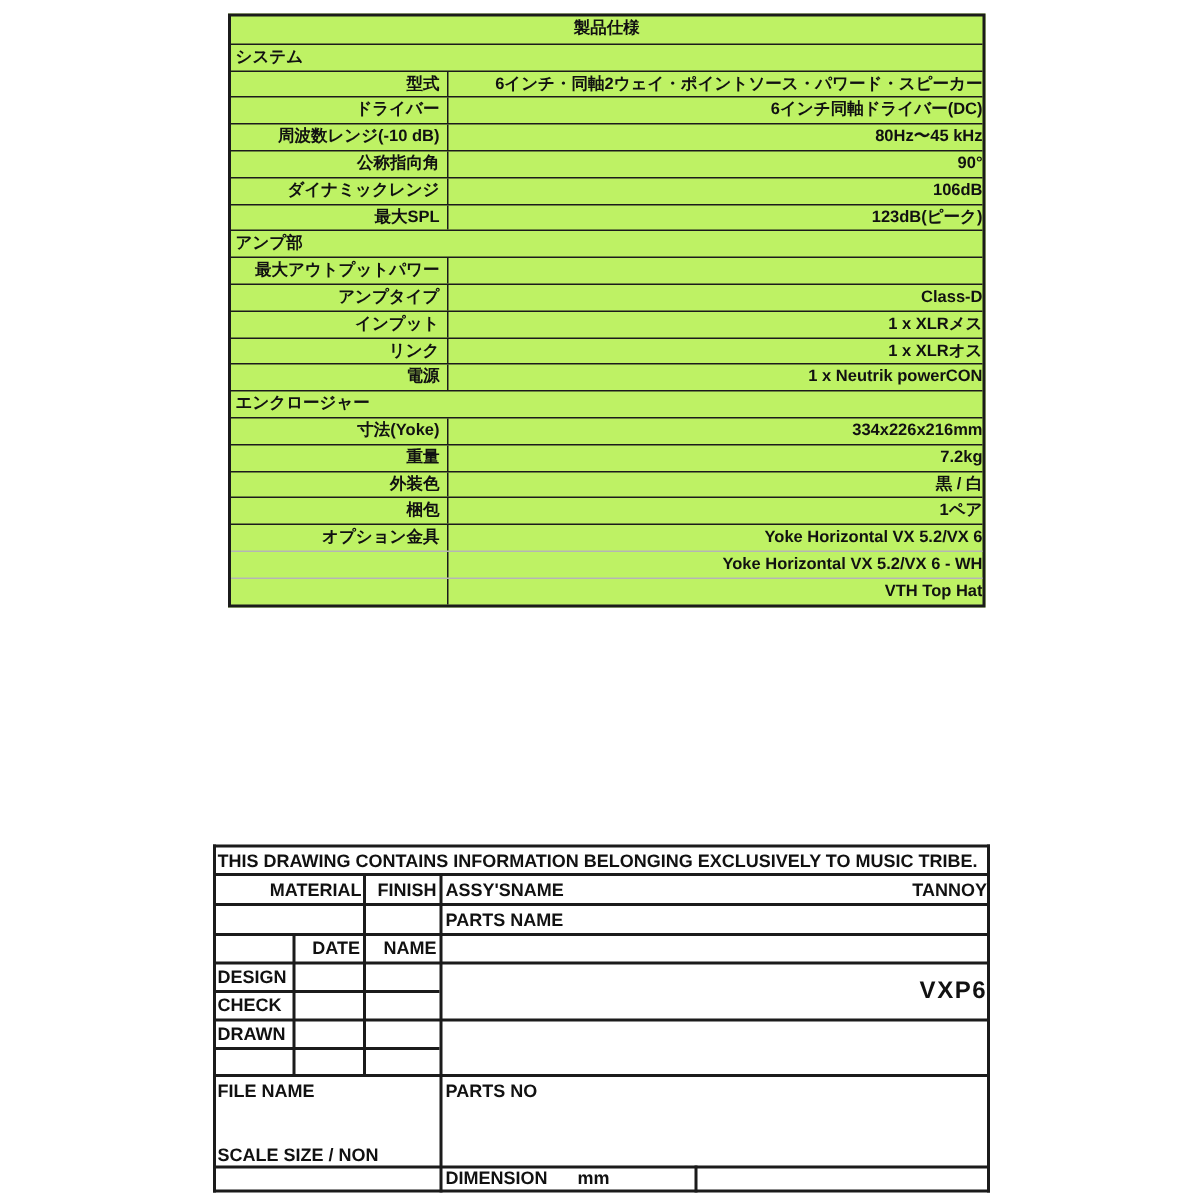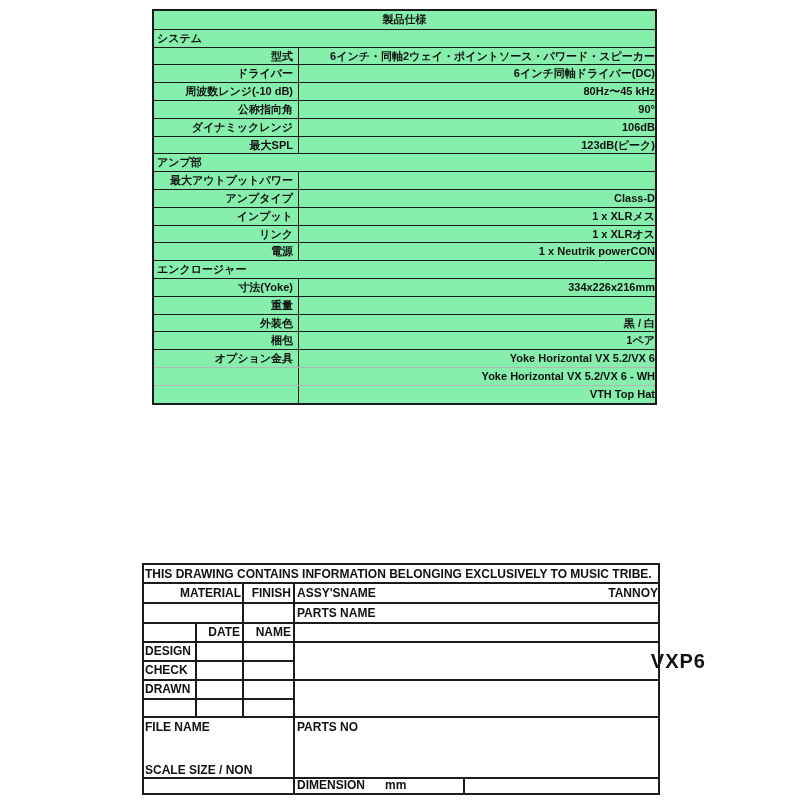--- a/index.html
+++ b/index.html
@@ -2,21 +2,21 @@
 <html><head>
 <meta charset="utf-8">
 <style>
   * { margin:0; padding:0; box-sizing:border-box; }
   html,body { width:800px; height:800px; background:#ffffff; overflow:hidden; }
   body { font-family:"Liberation Sans", sans-serif; font-weight:bold; color:#111; }
 
   
   .spec-table{
     position:absolute; left:152px; top:9px; width:505px;
-    border:2px solid #1b1b1b; background:#86efac;
+    border:2px solid #1b1b1b; background:#bef264;
   }
   .srow{ display:flex; height:17.8px; border-top:1.5px solid #1b1b1b; }
   .srow:first-child{ border-top:none; }
   .srow.light{ border-top:1.5px solid #b5b5b5; }
   .srow .k{
     width:145px; border-right:1.5px solid #1b1b1b;
     text-align:right; padding-right:5px;
     font-size:11px; line-height:16px; white-space:nowrap; overflow:hidden;
   }
   .srow .v{
@@ -32,21 +32,21 @@
   
   .title-block{
     position:absolute; left:142px; top:563px; width:518px; height:280px;
   }
   .hl{ position:absolute; height:2px; background:#1b1b1b; }
   .vl{ position:absolute; width:2px; background:#1b1b1b; }
   .tb-label{
     position:absolute; font-size:12px; white-space:nowrap; overflow:hidden;
   }
   .tb-center{ text-align:right; }
-  .tb-model{ font-size:20px; letter-spacing:1px;margin-left:48px; }
+  .tb-model{ font-size:16px; letter-spacing:1px; }
 </style>
 </head>
 <body>
 
 <div class="spec-table">
   <div class="srow title">
     <div class="full">製品仕様</div>
   </div>
   <div class="srow">
     <div class="full">システム</div>
@@ -99,20 +99,21 @@
   </div>
   <div class="srow">
     <div class="full">エンクロージャー</div>
   </div>
   <div class="srow">
     <div class="k">寸法(Yoke)</div>
     <div class="v">334x226x216mm</div>
   </div>
   <div class="srow">
     <div class="k">重量</div>
+    <div class="v">7.2kg</div>
   </div>
   <div class="srow">
     <div class="k">外装色</div>
     <div class="v">黒 / 白</div>
   </div>
   <div class="srow">
     <div class="k">梱包</div>
     <div class="v">1ペア</div>
   </div>
   <div class="srow">

